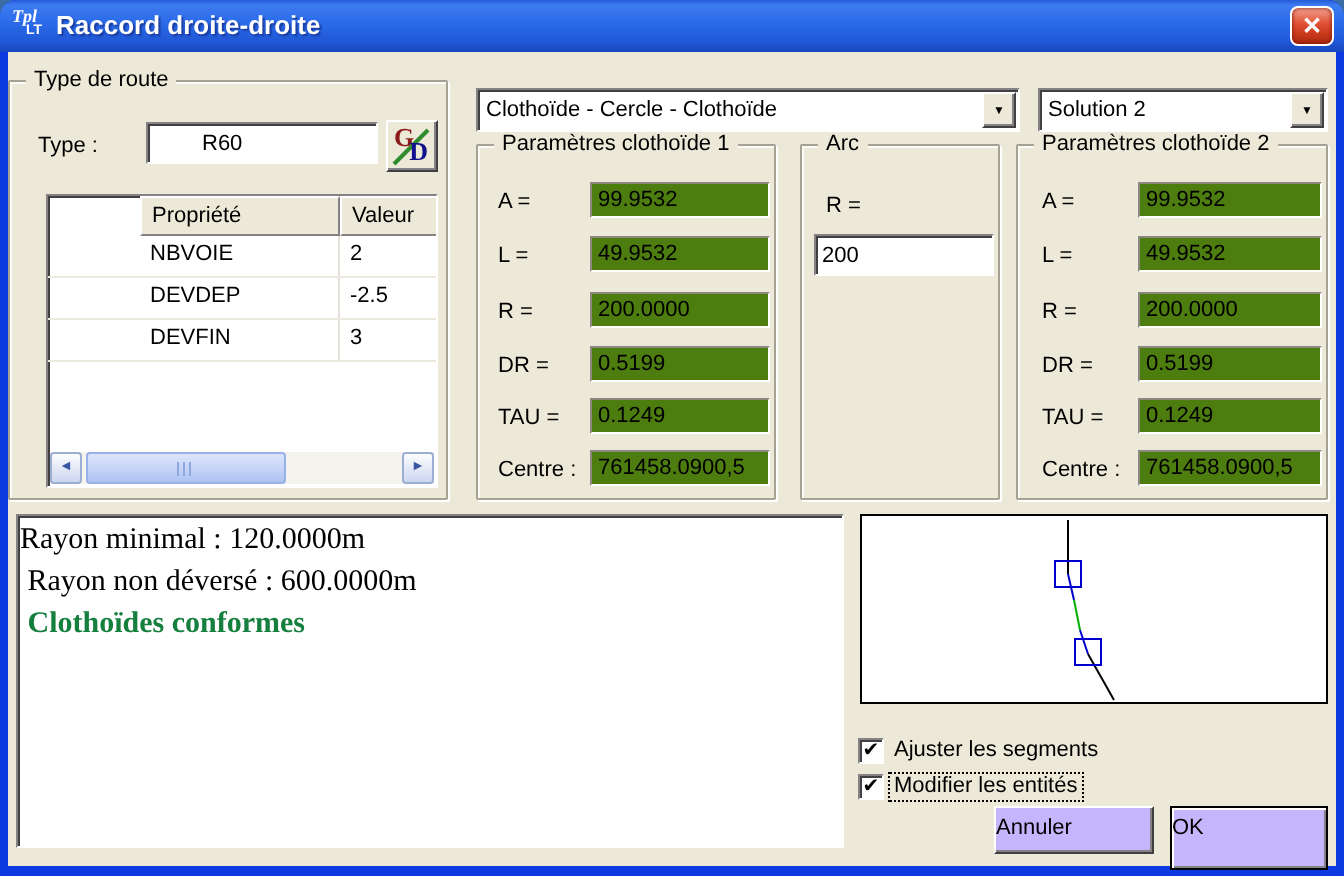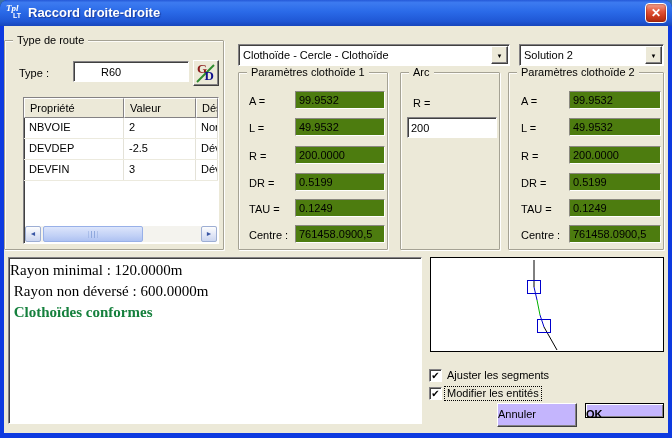--- a/index.html
+++ b/index.html
@@ -87,21 +87,21 @@
     box-shadow:inset -1px -1px 0 #848284;
     text-align:center; font-size:6px; line-height:18px; color:#000;
   }
   
   .tablebox {
     position:absolute; background:#fff;
     border-top:1px solid #848284; border-left:1px solid #848284;
     border-bottom:1px solid #fff; border-right:1px solid #fff;
     box-shadow:inset 1px 1px 0 #404040; overflow:hidden;
   }
-  .trow { display:flex; height:21px; }
+  .trow { display:flex; height:21px;padding-left:46px; }
   .trow.head { height:20px; }
   .tcell { padding:3px 5px; overflow:hidden; white-space:nowrap; border-right:1px solid #e4e2d8; }
   .trow:not(.head) { border-bottom:1px solid #eceade; }
   .hcell {
     background:#ece9d8; padding:3px 5px; overflow:hidden; white-space:nowrap;
     border-top:1px solid #fff; border-left:1px solid #fff;
     border-bottom:1px solid #848284; border-right:1px solid #848284;
   }
   .c1 { width:100px; flex:none; } .c2 { width:72px; flex:none; } .c3 { flex:1; }
   
@@ -293,16 +293,16 @@
       <span>✔</span>
     </span>
     <span class="cblabel" style="left:441px; top:343px;">Ajuster les segments</span>
 
     <span class="cb" style="left:425px; top:361px;">
       <span>✔</span>
     </span>
     <span class="cblabel focus" style="left:441px; top:361px;">Modifier les entités</span>
 
     <span class="btn" style="left:493px; top:377px; width:80px; height:24px;">Annuler</span>
-    <span class="btn default" style="left:581px; top:377px; width:79px; height:15px;font-weight:bold;">OK</span>
+    <span class="btn default" style="left:581px; top:377px; width:79px; height:32px;">OK</span>
 
   </div>
 </div>
 
 </body></html>

